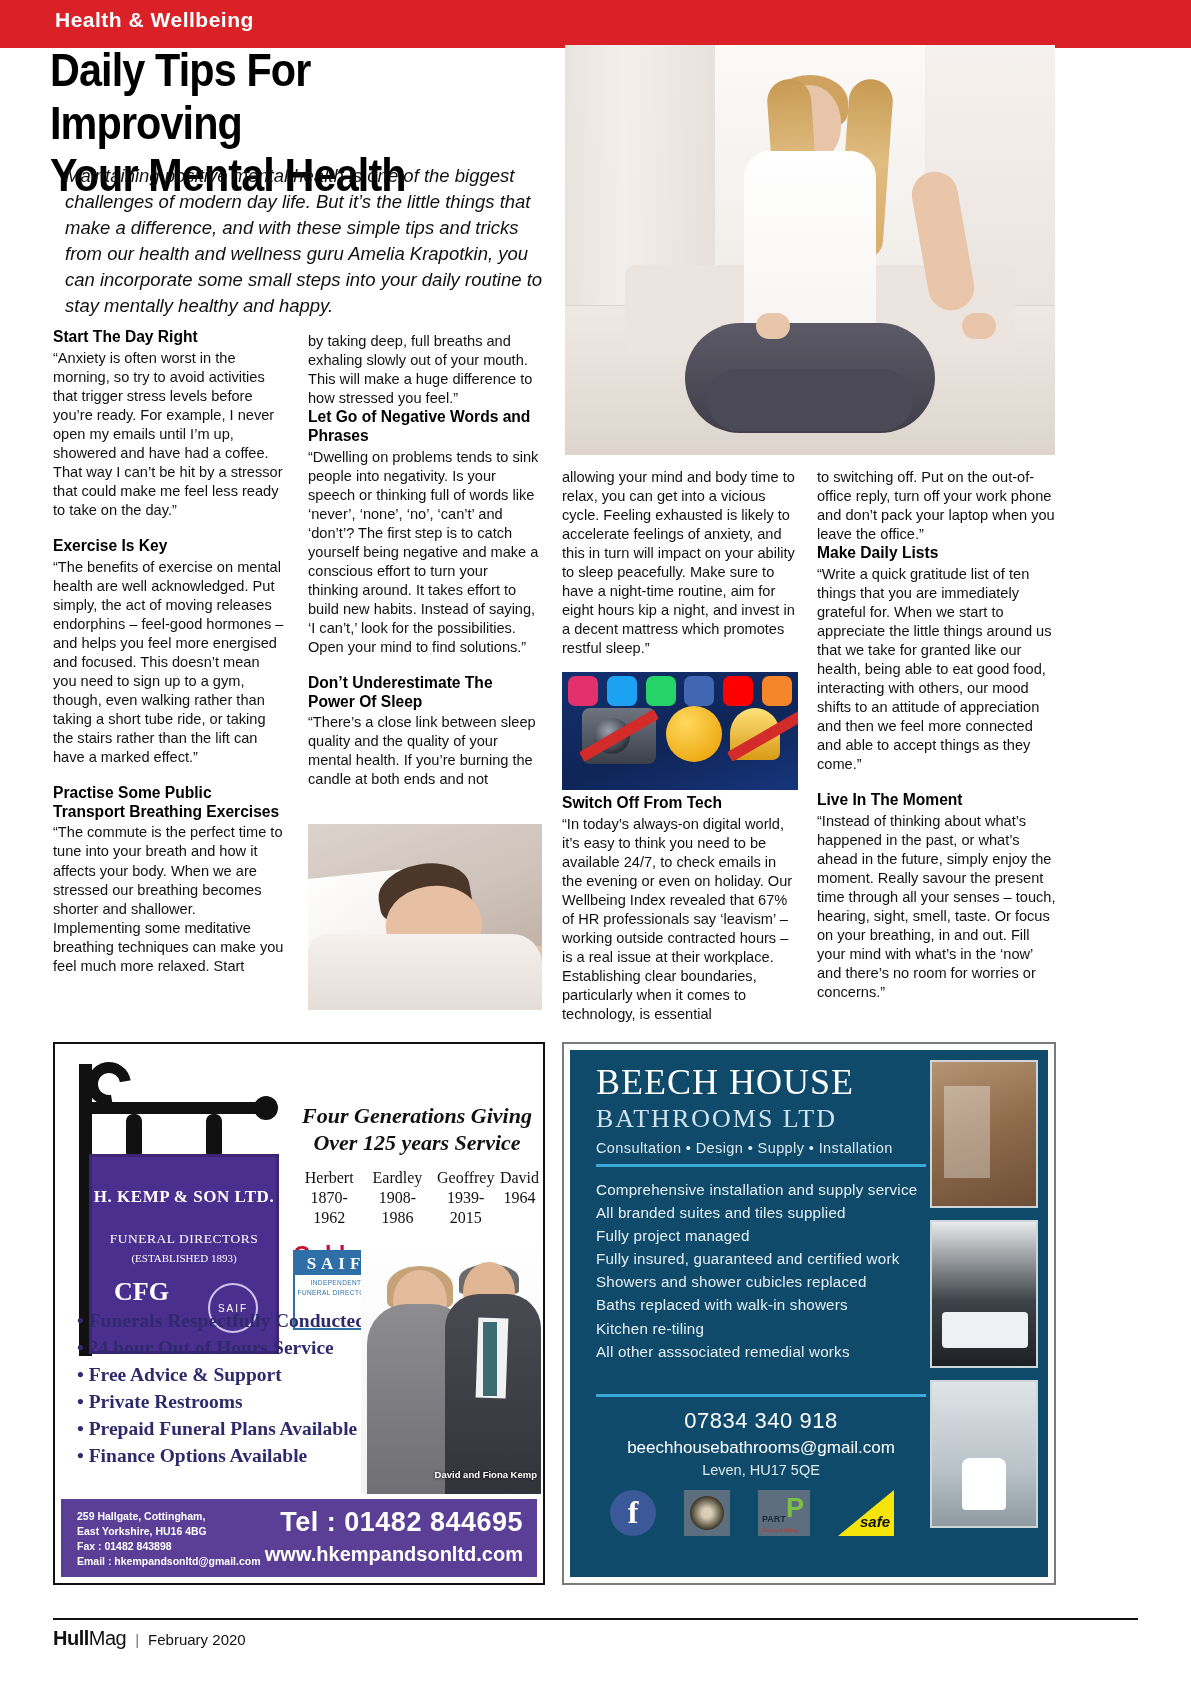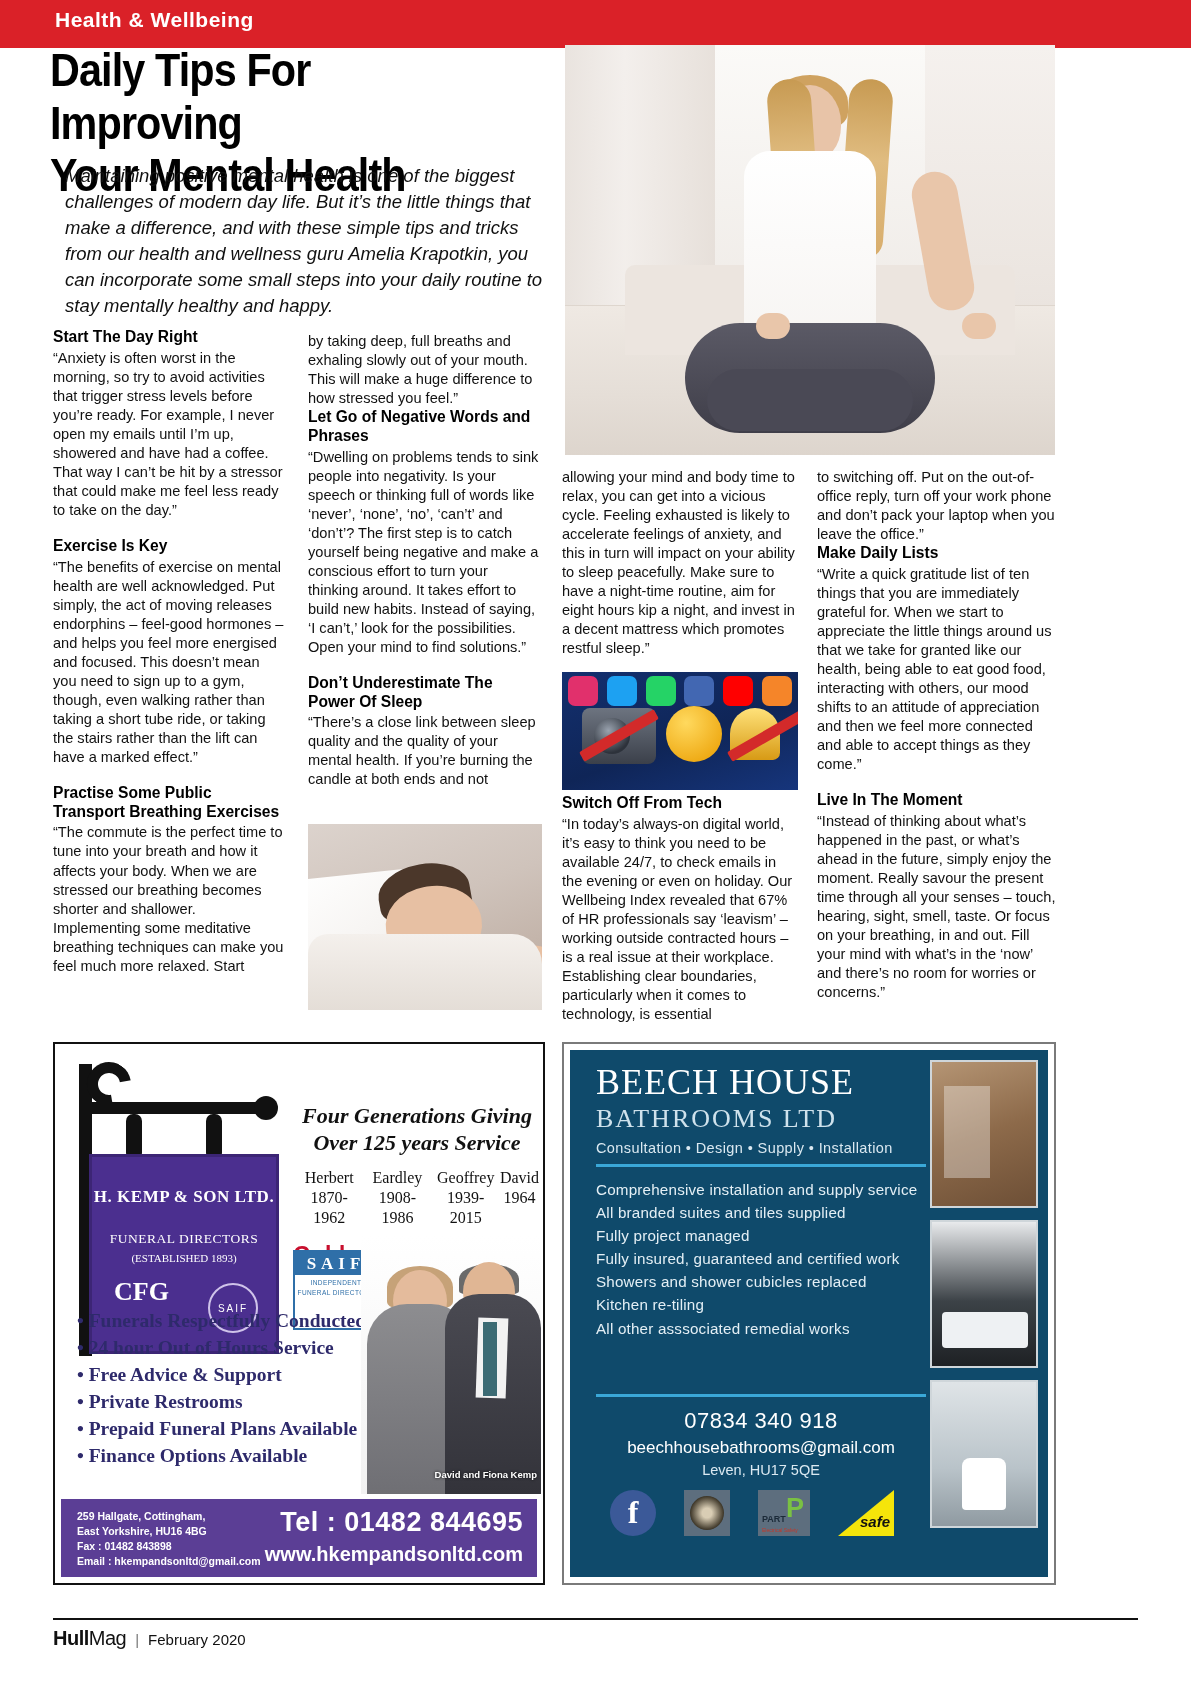--- a/index.html
+++ b/index.html
@@ -565,20 +565,21 @@
       <div class="beech-title2">BATHROOMS LTD</div>
       <div class="beech-sub">Consultation • Design • Supply • Installation</div>
       <div class="beech-rule top"></div>
 
       <ul class="beech-list">
         <li>Comprehensive installation and supply service</li>
         <li>All branded suites and tiles supplied</li>
         <li>Fully project managed</li>
         <li>Fully insured, guaranteed and certified work</li>
         <li>Showers and shower cubicles replaced</li>
+        <li>Baths replaced with walk-in showers</li>
         <li>Kitchen re-tiling</li>
         <li>All other asssociated remedial works</li>
       </ul>
 
       <div class="beech-rule bot"></div>
 
       <div class="beech-contact">
         <div class="phone">07834 340 918</div>
         <div class="mail">beechhousebathrooms@gmail.com</div>
         <div class="place">Leven, HU17 5QE</div>

